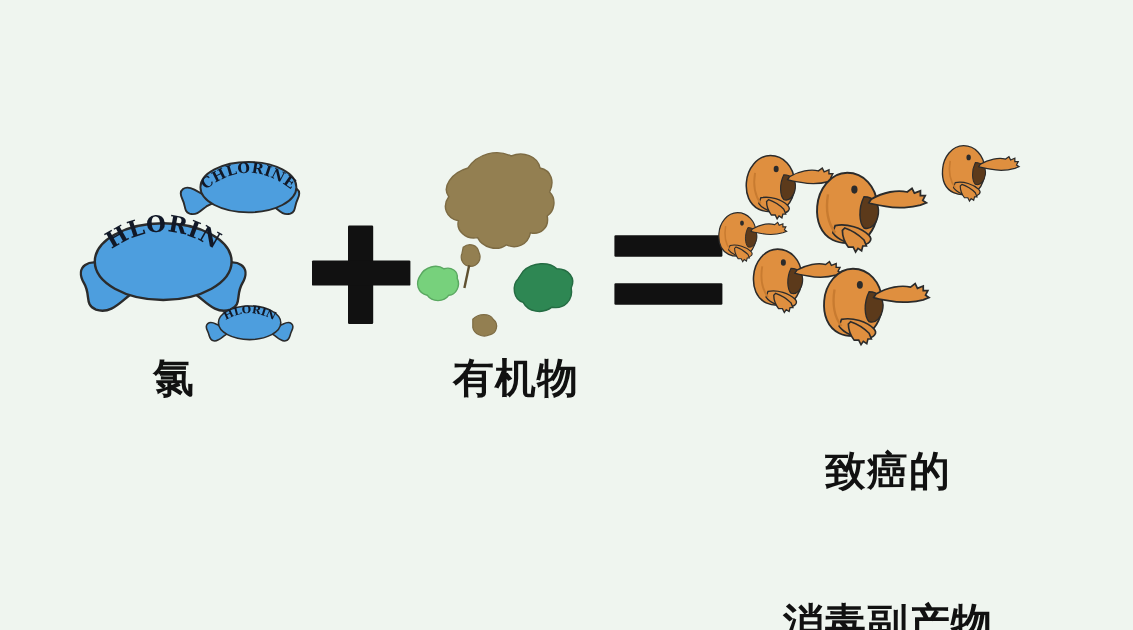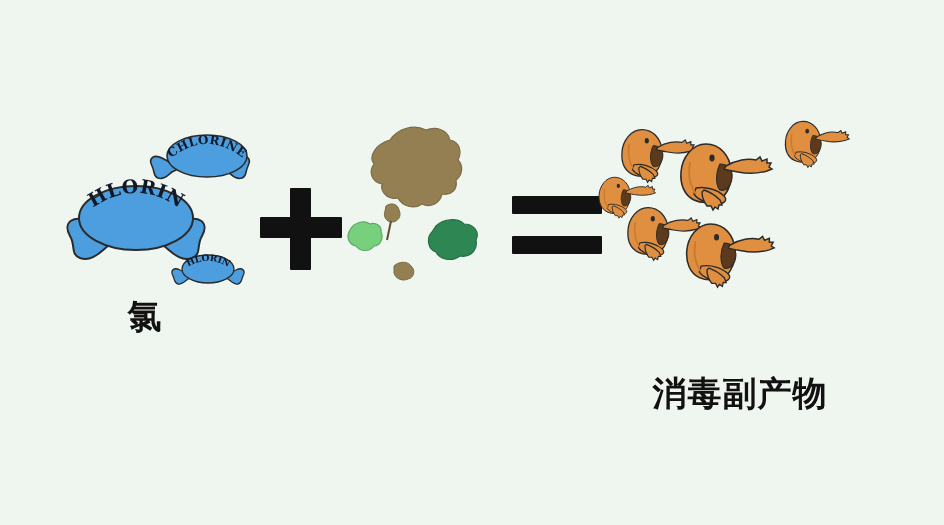--- a/index.html
+++ b/index.html
@@ -171,18 +171,20 @@
       <use href="#creature" x="0" y="0" transform="translate(72,24) scale(1.00)"></use>
       <use href="#creature" x="0" y="0" transform="translate(178,2)  scale(0.70)"></use>
       <use href="#creature" x="0" y="0" transform="translate(-8,58)  scale(0.62)"></use>
       <use href="#creature" x="0" y="0" transform="translate(20,88)  scale(0.80)"></use>
       <use href="#creature" x="0" y="0" transform="translate(78,104) scale(0.96)"></use>
     </svg>
   </div>
 
   <div class="label" id="label-chlorine">氯</div>
 
+  <div class="label" id="label-organic">有机物</div>
 
   <div class="label" id="label-dbp">
+    <div>致癌的</div>
     <div>消毒副产物</div>
   </div>
 
 </div>
 
 </body></html>

